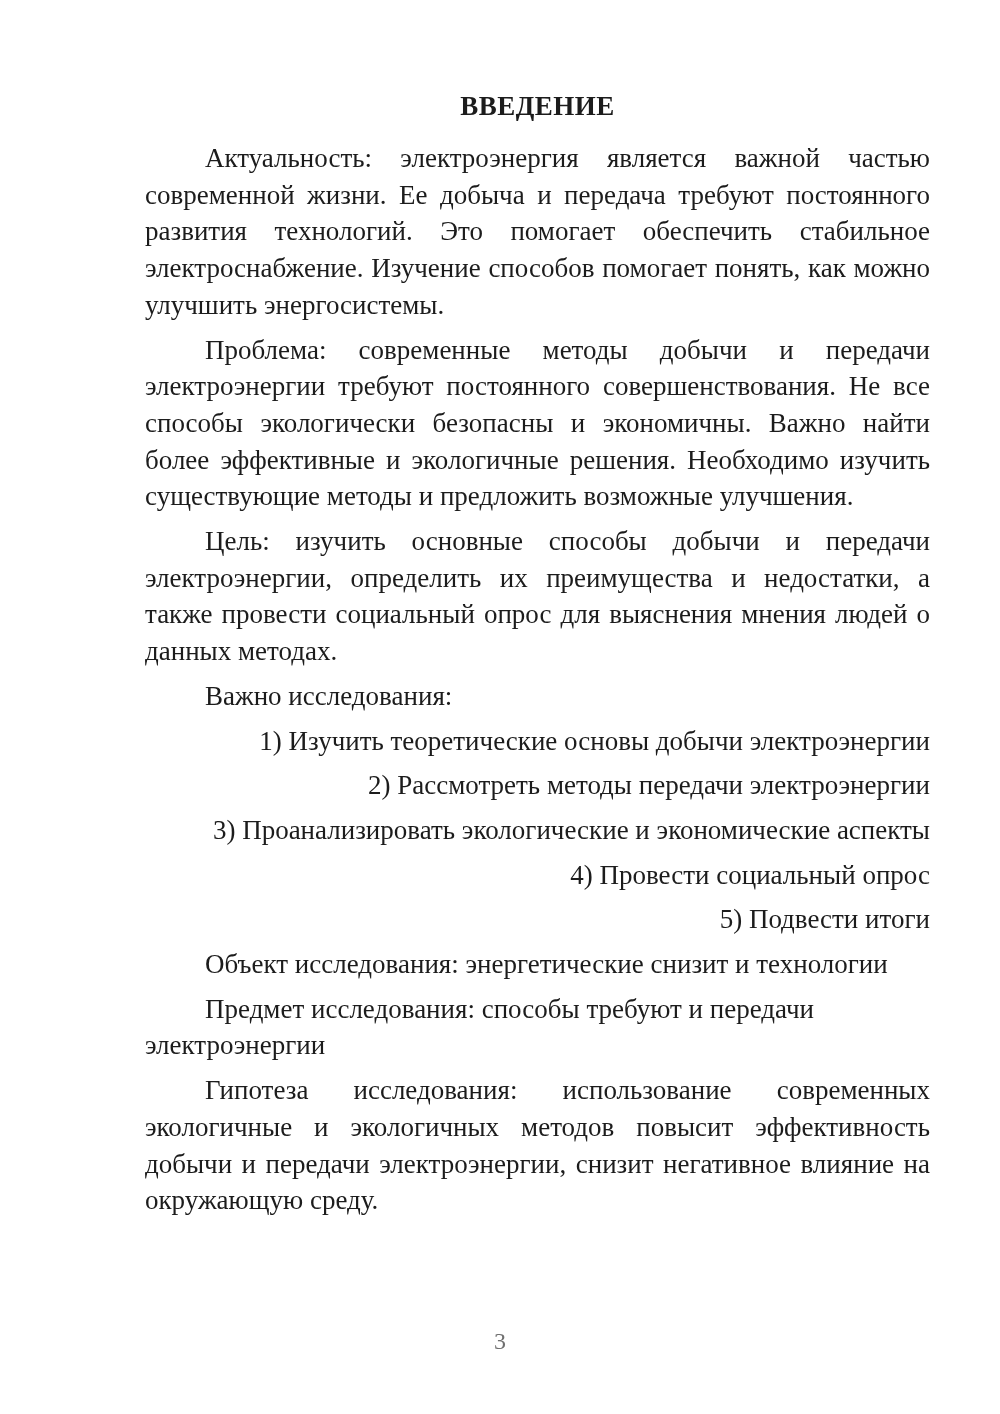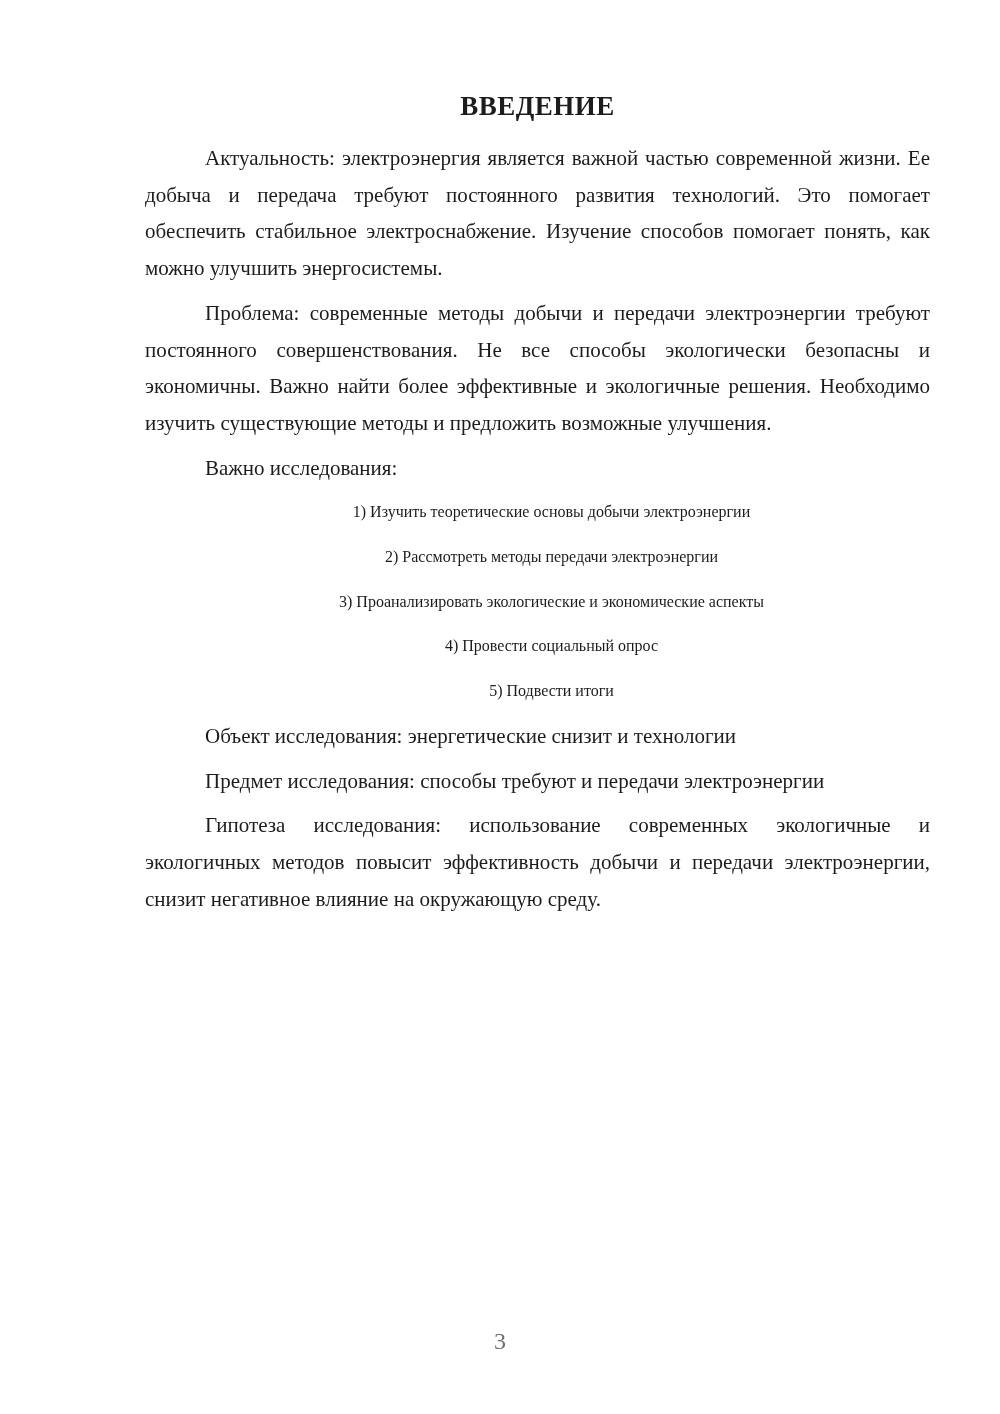--- a/index.html
+++ b/index.html
@@ -23,38 +23,38 @@
   }
   .doc-title {
     font-size: 27px;
     font-weight: bold;
     text-align: center;
     line-height: 40px;
     letter-spacing: 0.5px;
     margin: 0 0 14px 0;
   }
   .para {
-    font-size: 21px;
+    font-size: 27px;
     line-height: 36.7px;
     text-align: justify;
     text-indent: 60px;
     margin: 0 0 8px 0;
   }
   .para.label {
     text-align: left;
   }
   .doc-list {
     list-style: none;
   }
   .list-item {
-    font-size: 16px;
+    font-size: 27px;
     line-height: 36.7px;
     padding-left: 28px;
     margin: 0 0 8px 0;
-    text-align: center;
+    text-align: right;
   }
   .page-number {
     position: absolute;
     left: 0;
     right: 0;
     top: 1326px;
     text-align: center;
     font-size: 24px;
     line-height: 30px;
     color: var(--page_number, #6f6f6f);
@@ -65,20 +65,21 @@
 
 <div class="sheet">
   <div class="content">
 
     <h1 class="doc-title">ВВЕДЕНИЕ</h1>
 
     <p class="para">Актуальность: электроэнергия является важной частью современной жизни. Ее добыча и передача требуют постоянного развития технологий. Это помогает обеспечить стабильное электроснабжение. Изучение способов помогает понять, как можно улучшить энергосистемы.</p>
 
     <p class="para">Проблема: современные методы добычи и передачи электроэнергии требуют постоянного совершенствования. Не все способы экологически безопасны и экономичны. Важно найти более эффективные и экологичные решения. Необходимо изучить существующие методы и предложить возможные улучшения.</p>
 
+    <p class="para">Цель: изучить основные способы добычи и передачи электроэнергии, определить их преимущества и недостатки, а также провести социальный опрос для выяснения мнения людей о данных методах.</p>
 
     <p class="para label">Важно исследования:</p>
 
     <ul class="doc-list">
       <li class="list-item">1) Изучить теоретические основы добычи электроэнергии</li>
       <li class="list-item">2) Рассмотреть методы передачи электроэнергии</li>
       <li class="list-item">3) Проанализировать экологические и экономические аспекты</li>
       <li class="list-item">4) Провести социальный опрос</li>
       <li class="list-item">5) Подвести итоги</li>
     </ul>

